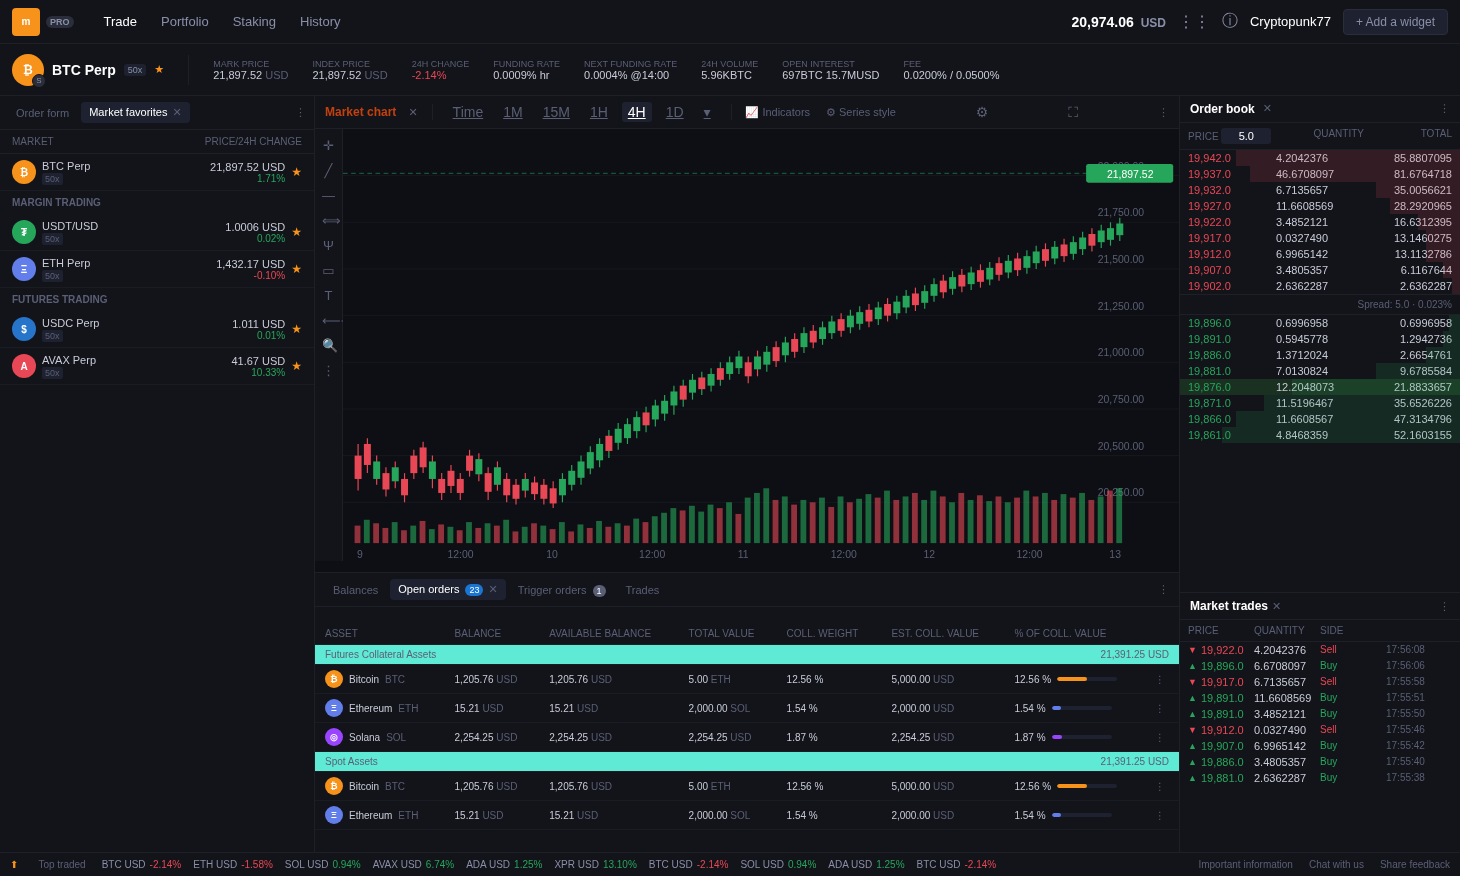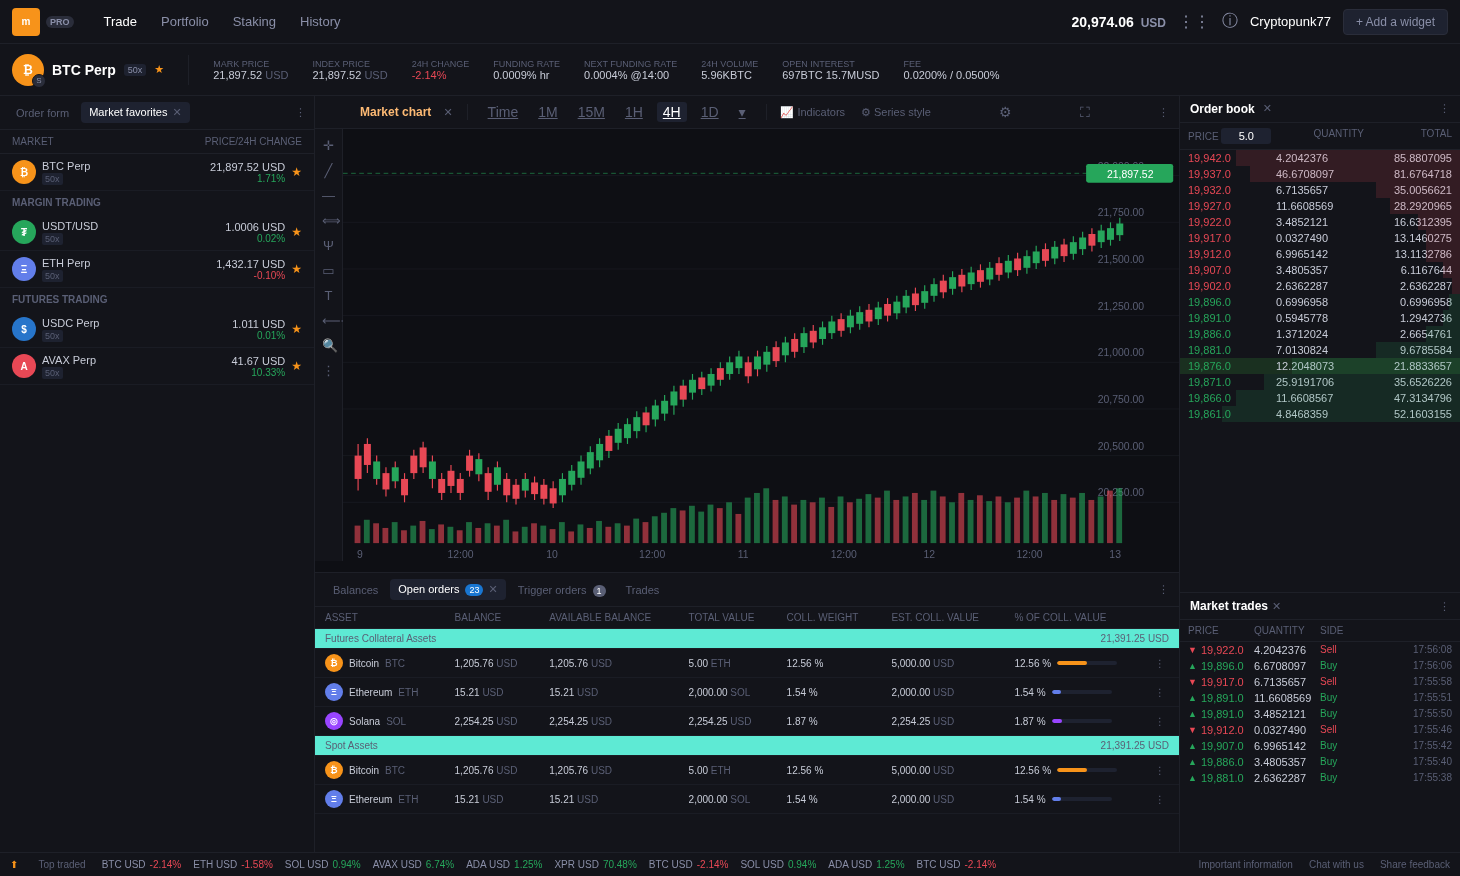--- a/index.html
+++ b/index.html
@@ -62,33 +62,33 @@
     .price-usd { color: #c8ccd8; font-size: 11px; }
     .price-change { font-size: 10px; }
     .price-change.positive { color: #26a65b; }
     .price-change.negative { color: #e84855; }
     .star { color: #f7931a; margin-left: 6px; font-size: 12px; }
 
     
     .center-panel { flex: 1; display: flex; flex-direction: column; border-right: 1px solid #1e2028; }
     .chart-area { flex: 1; background: #0e0f14; position: relative; min-height: 380px; }
     .chart-header { display: flex; align-items: center; padding: 6px 10px; border-bottom: 1px solid #1e2028; background: #13141a; gap: 8px; }
-    .chart-title { color: #fdba74; font-size: 12px; font-weight: 600; margin-left: 35px; }
+    .chart-title { color: #c2410c; font-size: 12px; font-weight: 600; }
     .chart-close { color: #5a5f75; margin-left: 4px; cursor: pointer; }
     .chart-menu { color: #5a5f75; margin-left: auto; cursor: pointer; }
     .time-btn { padding: 2px 6px; color: #5a5f75; cursor: pointer; font-size: 14px; border-radius: 3px; text-decoration: underline; }
     .time-btn.active { background: #1e2230; color: #fff; }
     .indicator-btn { color: #5a5f75; cursor: pointer; font-size: 11px; display: flex; align-items: center; gap: 3px; }
     .chart-tools { display: flex; flex-direction: column; gap: 4px; padding: 6px 4px; background: #13141a; border-right: 1px solid #1e2028; width: 28px; }
     .tool-btn { color: #5a5f75; cursor: pointer; font-size: 13px; text-align: center; padding: 3px; border-radius: 3px; }
     .chart-content { display: flex; flex: 1; overflow: hidden; }
     .chart-canvas { flex: 1; position: relative; overflow: hidden; background: #0e0f14; }
     
     
-    .bottom-panel { height: 280px; border-top: 1px solid #1e2028; background: #13141a; display: flex; flex-direction: column; }
+    .bottom-panel { height: 280px; border-top: 1px solid #1e2028; background: #13141a; display: flex; flex-direction: column; gap: 16px; }
     .bottom-tabs { display: flex; align-items: center; padding: 6px 10px; border-bottom: 1px solid #1e2028; gap: 4px; }
     .bottom-tab { padding: 4px 8px; border-radius: 4px; cursor: pointer; color: #5a5f75; font-size: 11px; }
     .bottom-tab.active { background: #1e2230; color: #fff; }
     .badge { background: #1976d2; color: #fff; font-size: 9px; padding: 1px 4px; border-radius: 8px; margin-left: 3px; }
     .table-container { flex: 1; overflow-y: auto; }
     .data-table { width: 100%; border-collapse: collapse; }
     .data-table th { color: #5a5f75; font-size: 10px; padding: 5px 10px; text-align: left; border-bottom: 1px solid #1e2028; font-weight: normal; white-space: nowrap; }
     .data-table td { color: #c8ccd8; font-size: 10px; padding: 5px 10px; border-bottom: 1px solid #1a1c24; white-space: nowrap; }
     .section-row td { color: #5a5f75; font-size: 10px; padding: 4px 10px; background: #5eead4; }
     .progress-bar { height: 4px; border-radius: 2px; width: 60px; overflow: hidden; background: #1e2230; }
@@ -123,21 +123,21 @@
     .mt-close { color: #5a5f75; cursor: pointer; margin-left: 4px; }
     .mt-menu { color: #5a5f75; cursor: pointer; margin-left: auto; }
     .mt-col-header { display: flex; padding: 5px 8px; border-bottom: 1px solid #1e2028; }
     .mt-col { flex: 1; color: #5a5f75; font-size: 10px; }
     .mt-col.right { text-align: right; }
     .mt-row { display: flex; padding: 2px 8px; cursor: pointer; }
     .mt-sell { color: #e84855; font-size: 11px; flex: 1; display: flex; align-items: center; gap: 4px; }
     .mt-buy { color: #26a65b; font-size: 11px; flex: 1; display: flex; align-items: center; gap: 4px; }
     .mt-qty { color: #c8ccd8; font-size: 11px; flex: 1; }
     .mt-side { font-size: 10px; }
-    .mt-time { color: #5a5f75; font-size: 10px; flex: 1; text-align: right; }
+    .mt-time { color: #5a5f75; font-size: 10px; flex: 1; text-align: left; }
     .arrow-up { color: #26a65b; font-size: 9px; }
     .arrow-down { color: #e84855; font-size: 9px; }
 
     
     .ticker-bar { background: #13141a; border-top: 1px solid #1e2028; height: 24px; display: flex; align-items: center; padding: 0 10px; gap: 16px; overflow: hidden; position: fixed; bottom: 0; left: 0; right: 0; }
     .ticker-item { display: flex; gap: 4px; font-size: 10px; white-space: nowrap; }
     .ticker-coin { color: #8a8fa8; }
     .ticker-change.positive { color: #26a65b; }
     .ticker-change.negative { color: #e84855; }
     .ticker-right { margin-left: auto; display: flex; gap: 16px; }
@@ -821,20 +821,23 @@
     <span class="ob-total">6.1167644</span>
   </div>
             <div class="ob-row">
     <div class="ob-row-bg sell" style="width:3%;"></div>
     <span class="ob-sell-price">19,902.0</span>
     <span class="ob-qty">2.6362287</span>
     <span class="ob-total">2.6362287</span>
   </div>
           </div>
 
+        <div class="spread-row">
+          <span>Spread: 5.0 · 0.023%</span>
+        </div>
 
         <div id="buy-orders">
             <div class="ob-row">
     <div class="ob-row-bg buy" style="width:4%;"></div>
     <span class="ob-buy-price">19,896.0</span>
     <span class="ob-qty">0.6996958</span>
     <span class="ob-total">0.6996958</span>
   </div>
             <div class="ob-row">
     <div class="ob-row-bg buy" style="width:6%;"></div>
@@ -856,21 +859,21 @@
   </div>
             <div class="ob-row" style="background: rgb(26, 48, 32);">
     <div class="ob-row-bg buy" style="width:60%;"></div>
     <span class="ob-buy-price">19,876.0</span>
     <span class="ob-qty">12.2048073</span>
     <span class="ob-total">21.8833657</span>
   </div>
             <div class="ob-row">
     <div class="ob-row-bg buy" style="width:70%;"></div>
     <span class="ob-buy-price">19,871.0</span>
-    <span class="ob-qty">25.9191706</span>
+    <span class="ob-qty">11.5196467</span>
     <span class="ob-total">35.6526226</span>
   </div>
             <div class="ob-row">
     <div class="ob-row-bg buy" style="width:80%;"></div>
     <span class="ob-buy-price">19,866.0</span>
     <span class="ob-qty">11.6608567</span>
     <span class="ob-total">47.3134796</span>
   </div>
             <div class="ob-row">
     <div class="ob-row-bg buy" style="width:85%;"></div>
@@ -973,21 +976,21 @@
       <div class="ticker-item">
         <span class="ticker-coin">AVAX USD</span>
         <span class="ticker-change positive">6.74%</span>
       </div>
       <div class="ticker-item">
         <span class="ticker-coin">ADA USD</span>
         <span class="ticker-change positive">1.25%</span>
       </div>
       <div class="ticker-item">
         <span class="ticker-coin">XPR USD</span>
-        <span class="ticker-change positive">70.48%</span>
+        <span class="ticker-change positive">13.10%</span>
       </div>
       <div class="ticker-item">
         <span class="ticker-coin">BTC USD</span>
         <span class="ticker-change negative">-2.14%</span>
       </div>
       <div class="ticker-item">
         <span class="ticker-coin">SOL USD</span>
         <span class="ticker-change positive">0.94%</span>
       </div>
       <div class="ticker-item">

